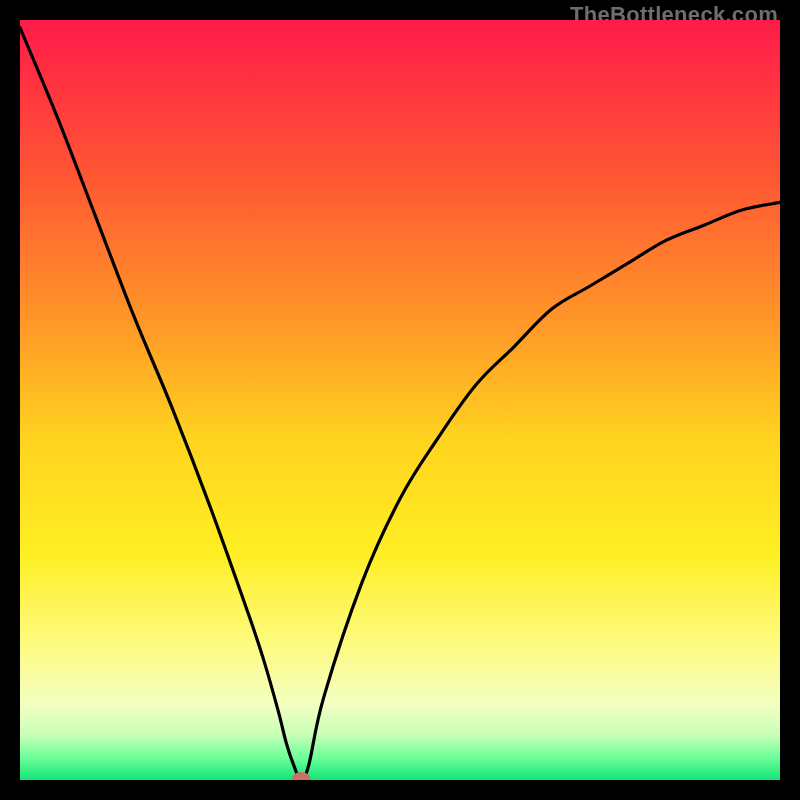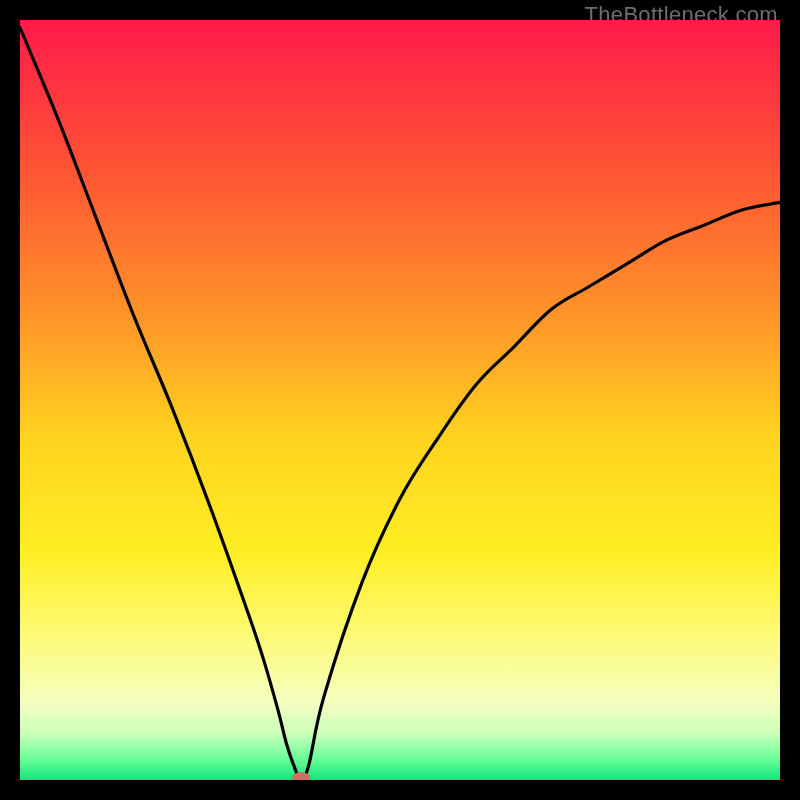--- a/index.html
+++ b/index.html
@@ -24,21 +24,21 @@
     width: 760px;
     height: 760px;
   }
   .watermark {
     position: absolute;
     top: 2px;
     right: 22px;
     color: #6e6e6e;
     font-size: 22px;
     letter-spacing: 0.3px;
-    font-weight: 400;
+    font-weight: 700;
   }
 </style>
 </head>
 <body>
 
 <div class="watermark">TheBottleneck.com</div>
 
 <div class="frame">
   <svg viewBox="0 0 760 760" preserveAspectRatio="none">
     <defs>

